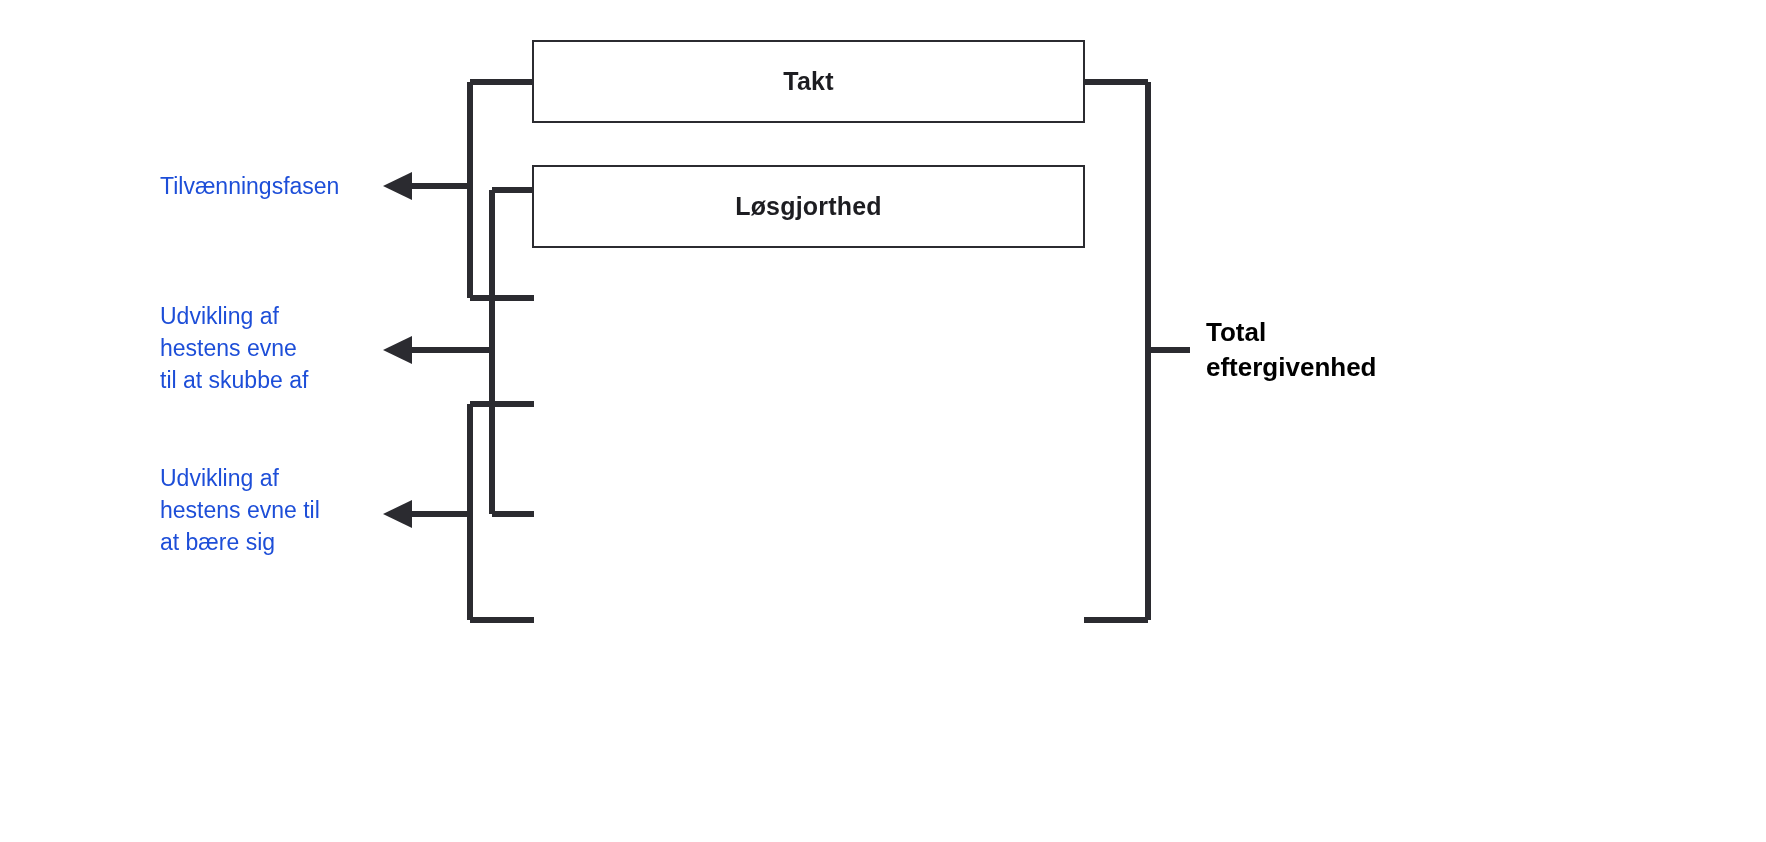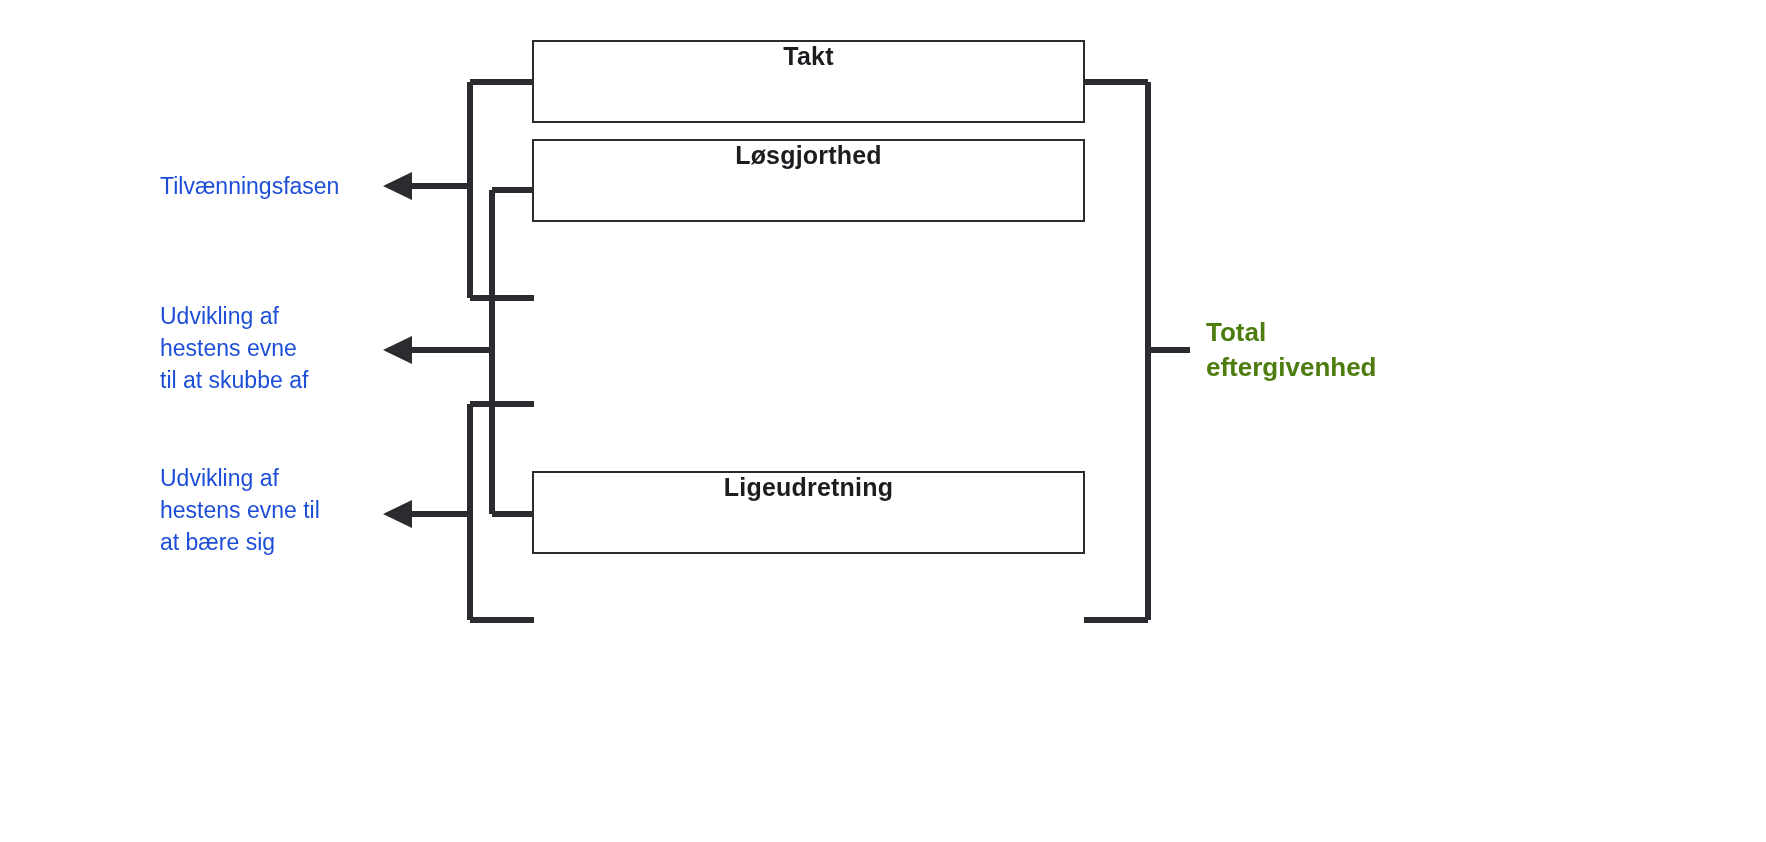--- a/index.html
+++ b/index.html
@@ -23,20 +23,21 @@
   
   .box {
     position: absolute;
     left: 532px;
     width: 553px;
     height: 83px;
     box-sizing: border-box;
     border: 2px solid #2b2b30;
     background: #ffffff;
     display: flex;
+    align-items: center;
     justify-content: center;
     z-index: 4;
   }
   .box-label {
     font-size: 25px;
     font-weight: bold;
     letter-spacing: 0.2px;
     color: #1d1d21;
     text-align: center;
     white-space: nowrap;
@@ -65,21 +66,21 @@
   .side-label.left {
     left: 160px;
     text-align: left;
   }
   .right-label {
     position: absolute;
     left: 1206px;
     font-size: 26px;
     line-height: 35px;
     font-weight: bold;
-    color: #4d7c0f;
+    color: #000000;
     white-space: pre-line;
     z-index: 5;
   }
 </style>
 </head>
 <body>
 
 <div id="stage">
 
   <svg id="wires" viewBox="0 0 1766 842" width="1766" height="842" xmlns="http://www.w3.org/2000/svg">
@@ -118,29 +119,26 @@
       <path d="M 1084 82 L 1148 82" stroke="#2b2b30" stroke-width="6" fill="none"></path>
       <path d="M 1084 620 L 1148 620" stroke="#2b2b30" stroke-width="6" fill="none"></path>
       <path d="M 1148 350 L 1190 350" stroke="#2b2b30" stroke-width="6" fill="none"></path>
     </g>
   </svg>
 
   <div class="box" style="top:40px;">
     <span class="box-label">Takt</span>
   </div>
 
-  <div class="box" style="top:139px;">
+  <div class="box" style="top:165px;">
     <span class="box-label">Løsgjorthed</span>
   </div>
 
 
 
-  <div class="box" style="top:471px;">
-    <span class="box-label">Ligeudretning</span>
-  </div>
 
 
   <div class="side-label left" style="top:170px;">Tilvænningsfasen</div>
 
   <div class="side-label left" style="top:300px;">Udvikling af
 hestens evne
 til at skubbe af</div>
 
   <div class="side-label left" style="top:462px;">Udvikling af
 hestens evne til

